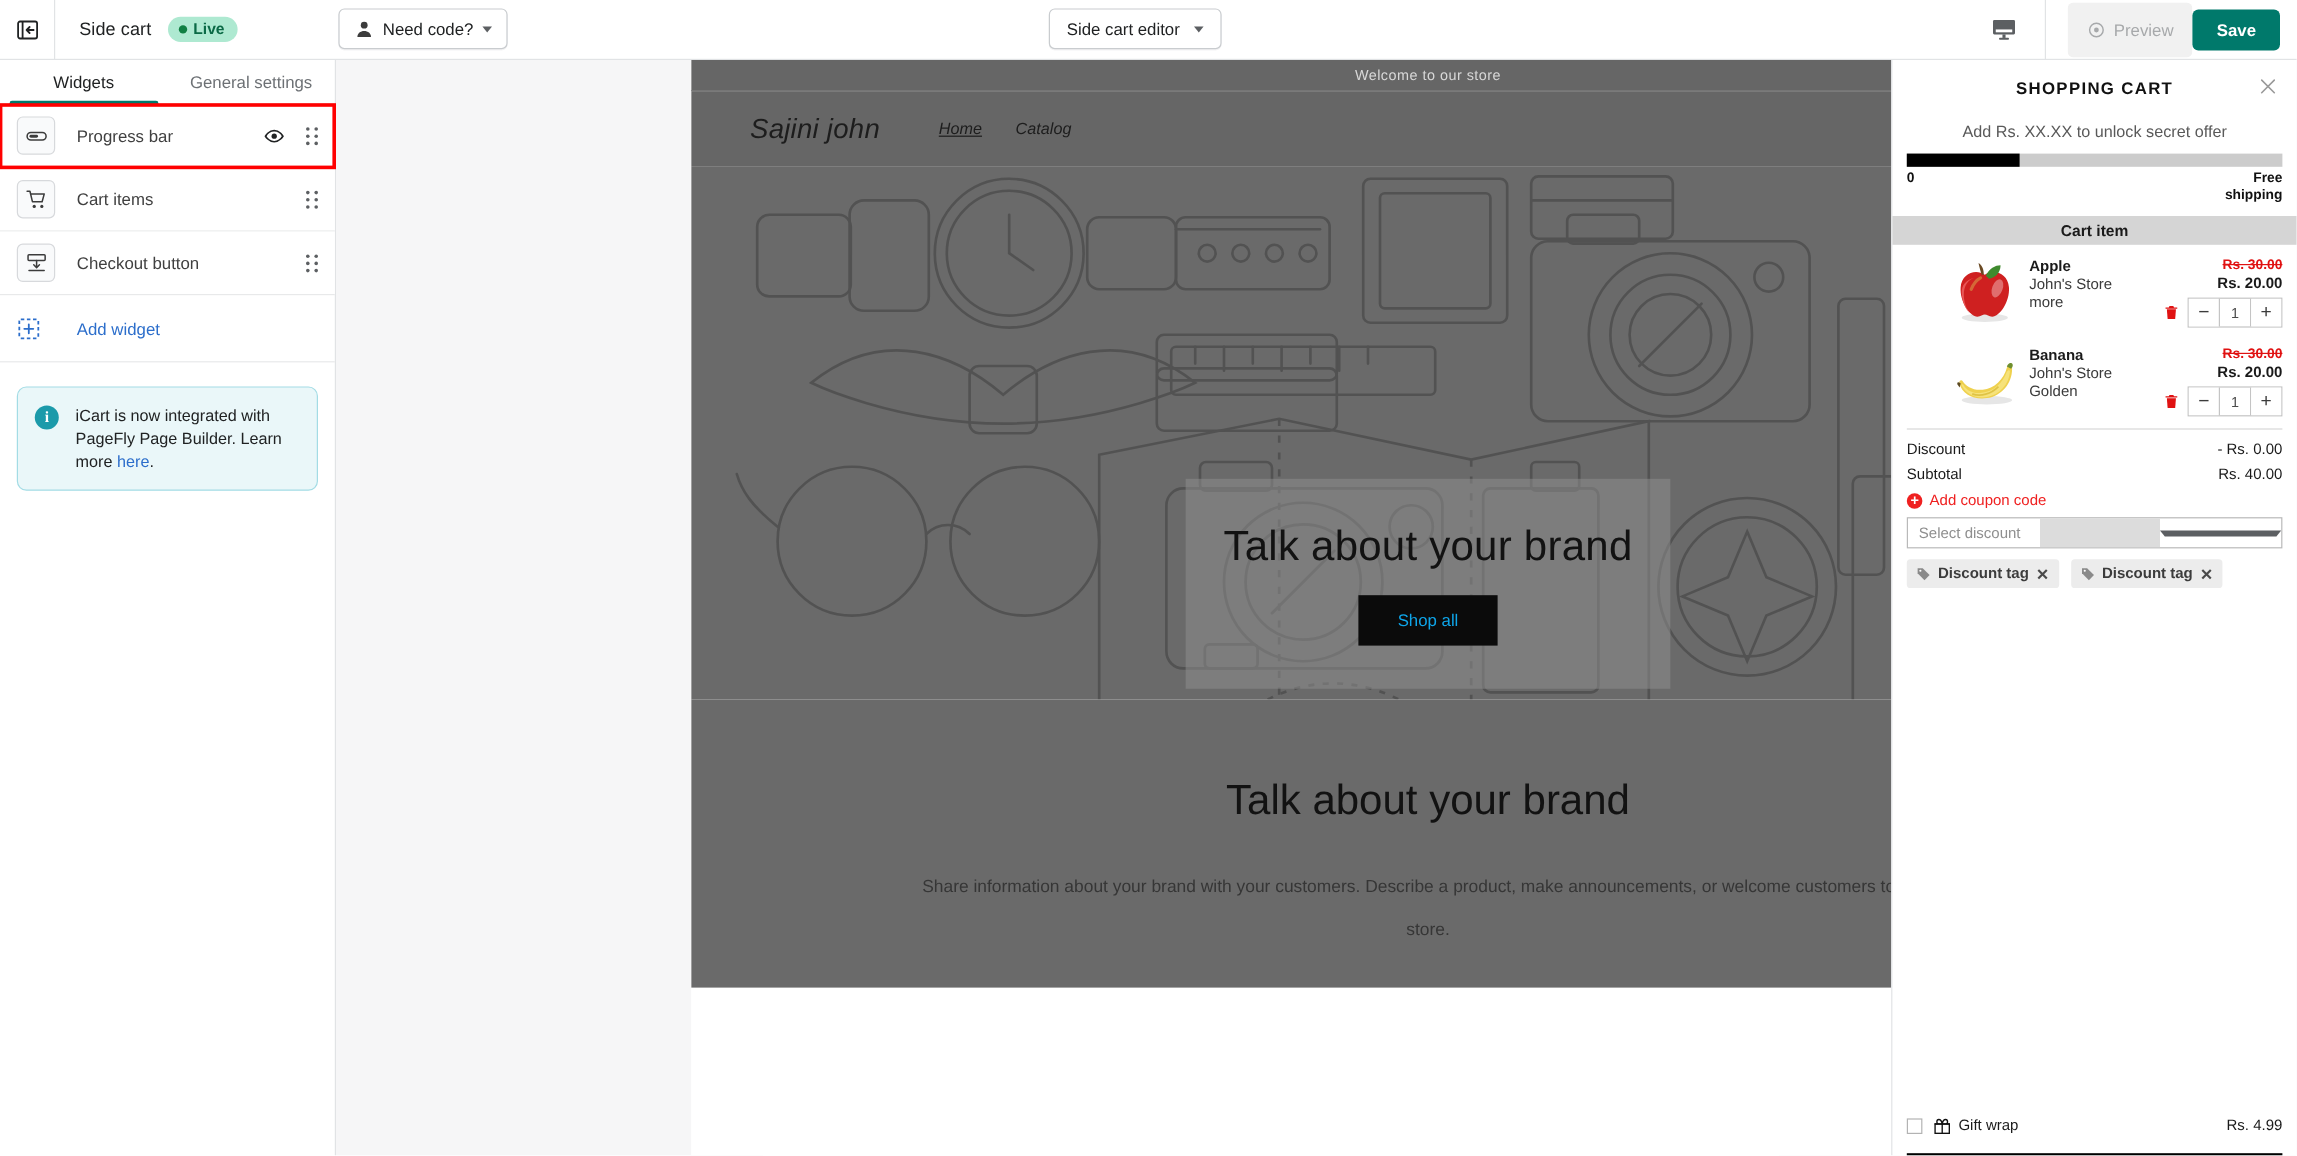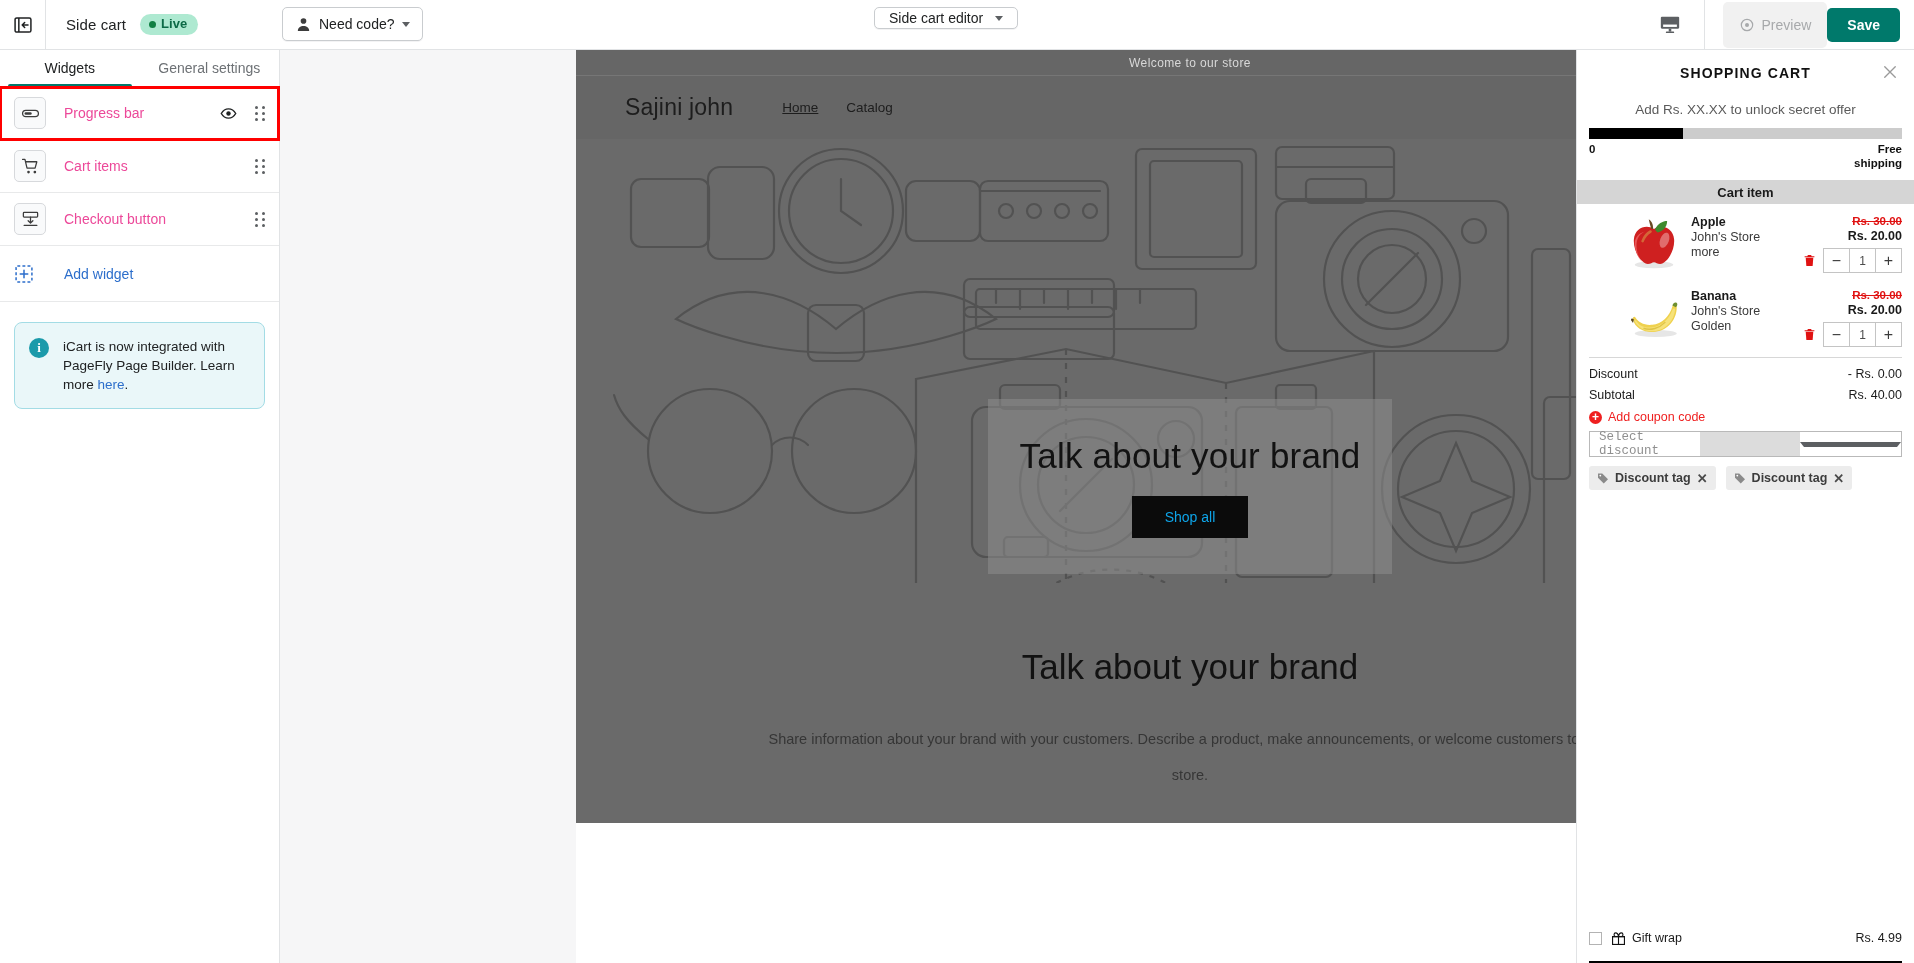--- a/index.html
+++ b/index.html
@@ -47,21 +47,21 @@
     border: 1px solid #c9cccf; border-radius: 5px; background: #fff;
     display: flex; align-items: center; gap: 7px;
     font-size: 14px; color: #202223; cursor: pointer;
     box-shadow: 0 1px 0 rgba(22,29,37,.05);
   }
   .need-help svg { width: 17px; height: 17px; }
   .caret { width: 0; height: 0; border-left: 4.5px solid transparent; border-right: 4.5px solid transparent; border-top: 5px solid #5c5f62; display:inline-block; }
 
   .editor-select {
     position: absolute; left: 874px; top: 7px;
-    height: 22px; padding: 0 14px;
+    height: 34px; padding: 0 14px;
     border: 1px solid #c9cccf; border-radius: 5px; background: #fff;
     display: flex; align-items: center; gap: 12px;
     font-size: 14px; color: #202223; cursor: pointer;
     box-shadow: 0 1px 0 rgba(22,29,37,.05);
   }
 
   .tb-right { margin-left: auto; display: flex; align-items: center; height: 50px; }
   .device-btn {
     width: 40px; height: 40px; display: flex; align-items: center; justify-content: center;
     cursor: pointer; margin-right: 14px;
@@ -111,21 +111,21 @@
     border-bottom: 1px solid #e8e9ea; padding: 0 14px;
     cursor: pointer; position: relative; background: #fff;
   }
   .widget-row.highlighted { outline: 3px solid #ff0000; outline-offset: -2px; z-index: 2; }
   .w-icon {
     width: 32px; height: 32px; border: 1px solid #d7d9dc; border-radius: 5px;
     background: #f9fafb; display: flex; align-items: center; justify-content: center;
     flex: 0 0 32px;
   }
   .w-icon svg { width: 19px; height: 19px; }
-  .w-label { margin-left: 18px; font-size: 14px; color: #ec4899; }
+  .w-label { margin-left: 18px; font-size: 14px; color: #404040; }
   .w-actions { margin-left: auto; display: flex; align-items: center; gap: 18px; }
   .eye-icon svg { width: 17px; height: 17px; display:block; }
   .drag-dots { display: grid; grid-template-columns: 3px 3px; grid-gap: 3px 4px; }
   .drag-dots i { width: 3px; height: 3px; background: #5c5f62; border-radius: 50%; display: block; }
 
   .add-widget-row {
     height: 56px; display: flex; align-items: center; padding: 0 14px;
     border-bottom: 1px solid #e8e9ea; cursor: pointer;
   }
   .add-icon { width: 20px; height: 20px; flex: 0 0 20px; display:flex; align-items:center; justify-content:center; }
@@ -156,21 +156,21 @@
     background: #ffffff; overflow: hidden;
   }
   .store-inner { filter: none; }
   .announce {
     background: #666666; color: #d8d8d8;
     height: 26px; display: flex; align-items: center; justify-content: center;
     font-size: 12px; letter-spacing: .4px;
     border-bottom: 1px solid #767676;
   }
   .store-head {
-    background: #666666; height: 63px; display: flex; align-items: center; padding: 0 49px;
+    background: #666666; height: 63px; display: flex; align-items: center; padding: 0 49px; font-style: italic;
   }
   .store-logo { font-size: 23px; color: #1d1d1d; letter-spacing: .2px; }
   .store-nav { margin-left: 49px; display: flex; gap: 28px; }
   .store-nav a { font-size: 13.5px; color: #1d1d1d; text-decoration: none; }
   .store-nav a.current { text-decoration: underline; }
 
   .hero {
     position: relative; height: 444px; background: #6a6a6a; overflow: hidden;
   }
   .hero-art { position: absolute; inset: 0; opacity: .30; }
@@ -257,21 +257,21 @@
     font-size: 12.5px; margin-top: 4px; cursor: pointer;
   }
   .coupon-link .plusc {
     width: 13px; height: 13px; border-radius: 50%; background: #ef2020; color:#fff;
     display:flex; align-items:center; justify-content:center; font-size: 12px; line-height: 1; font-weight: 700;
   }
   .disc-select {
     margin: 7px 12px 0 12px; height: 26px; border: 1px solid #b9b9b9;
     display: flex; align-items: center; padding: 0 0 0 9px; cursor: pointer; background: #fff;
   }
-  .disc-select span { font-size: 12.5px; color: #8f8f8f; flex: 1; font-family: Liberation Mono, monospace; }
+  .disc-select span { font-size: 12.5px; color: #8f8f8f; flex: 1; }
   .disc-select .sep { width: 1px; height: 24px; background: #dcdcdc; }
   .disc-select .dcaret { width: 26px; display: flex; align-items: center; justify-content: center; }
   .tags { display: flex; gap: 10px; margin: 9px 12px 0 12px; }
   .tag {
     background: #ececec; border-radius: 3px; height: 24px; padding: 0 8px;
     display: flex; align-items: center; gap: 6px; font-size: 12.5px; color: #3c3c3c; font-weight: bold;
   }
   .tag svg { width: 12px; height: 12px; }
   .tag .x { font-size: 13px; color: #4a4a4a; cursor: pointer; line-height: 1; }
 

